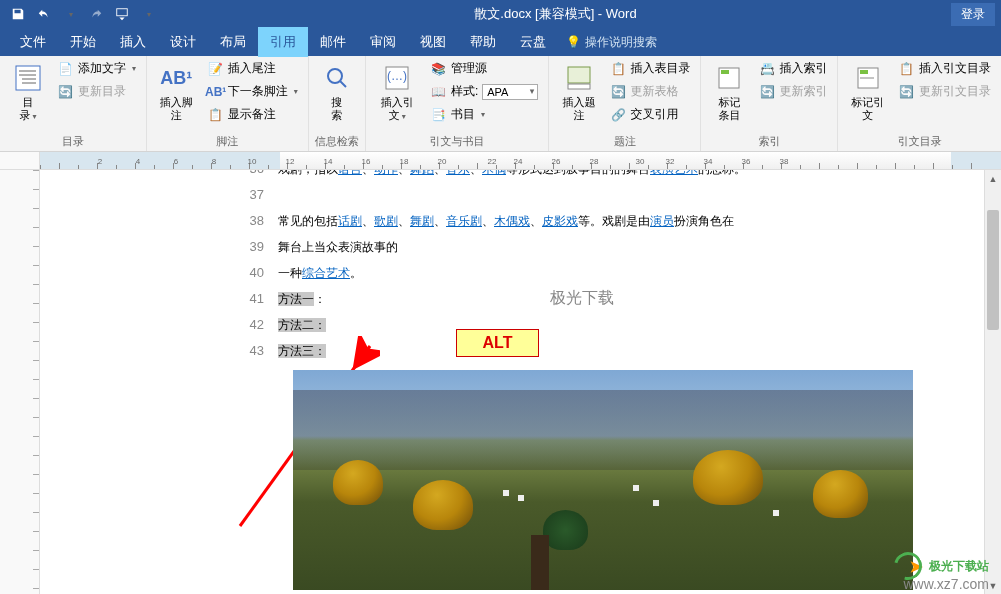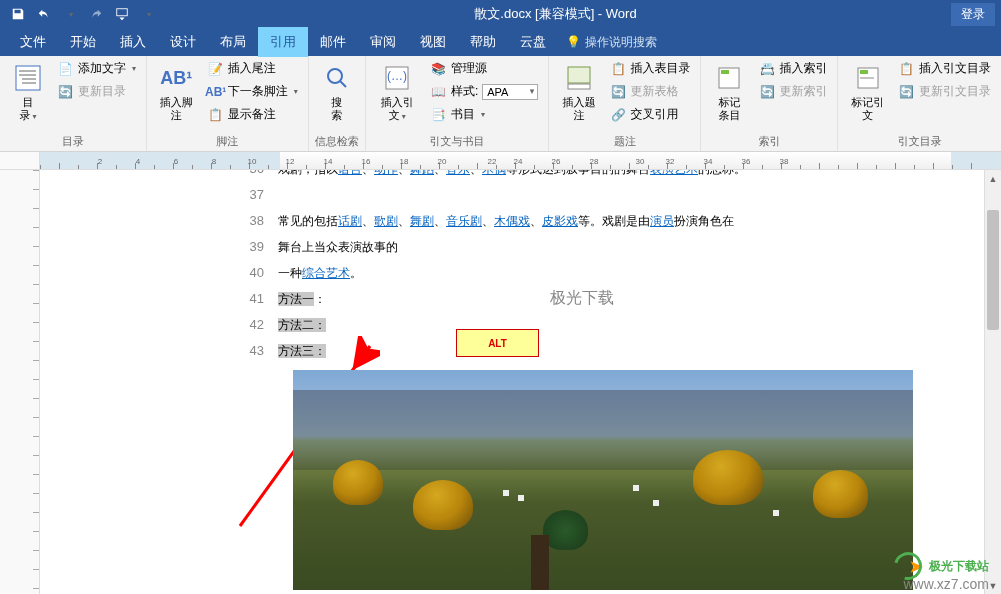--- a/index.html
+++ b/index.html
@@ -39,21 +39,21 @@
 .v-ruler{width:40px;background:#f9f9f9;border-right:1px solid #ddd;position:relative}
 .v-marks{position:absolute;left:0;right:0;top:0;bottom:0}
 .vm{position:absolute;right:0;height:1px;width:6px;background:#aaa}
 .page{flex:1;position:relative;padding:0 0 0 190px;overflow:hidden}
 .line{display:flex;align-items:baseline;font-size:14px;line-height:26px;color:#000}
 .ln-num{width:34px;text-align:right;color:#888;font-size:13px;margin-right:14px}
 .txt{white-space:nowrap}
 .lk{color:#0563c1;text-decoration:underline}
 .sel{background:#c8c8c8}
 .watermark{position:absolute;left:510px;top:118px;font-size:16px;color:#888}
-.alt-box{position:absolute;left:416px;top:159px;width:83px;height:28px;background:#ffff99;border:1px solid #c00;display:flex;align-items:center;justify-content:center;color:#d00;font-weight:bold;font-size:10px}
+.alt-box{position:absolute;left:416px;top:159px;width:83px;height:28px;background:#ffff99;border:1px solid #c00;display:flex;align-items:center;justify-content:center;color:#d00;font-weight:bold;font-size:16px}
 .arrow{position:absolute;left:180px;top:166px;pointer-events:none}
 .photo{margin-left:63px;margin-top:6px;width:620px;height:220px;position:relative;overflow:hidden}
 .sky{position:absolute;inset:0;background:linear-gradient(to bottom,#7fa8d4 0%,#a8c5e0 30%,#9fb88a 32%,#6a7a3f 45%,#4a5a2a 60%,#3a4a22 100%)}
 .tree{position:absolute;border-radius:50% 50% 40% 40%;background:radial-gradient(circle at 40% 30%,#d4a820,#b8860b,#6b4a0a)}
 .vlg{position:absolute;width:6px;height:6px;background:#eee}
 .mtn{position:absolute;top:20px;left:0;right:0;height:80px;background:linear-gradient(to bottom,rgba(80,90,110,0.6),rgba(60,70,50,0.4))}
 .wm-logo{position:absolute;right:12px;bottom:14px;display:flex;align-items:center;gap:6px;color:#4caf50;font-size:14px;font-weight:bold;z-index:5}
 .wm-logo .circ{width:28px;height:28px;border:3px solid #4caf50;border-radius:50%;border-left-color:transparent;transform:rotate(-30deg);display:flex;align-items:center;justify-content:center}
 .wm-logo .arr{color:#ff9800;font-size:16px;margin-left:-18px}
 .wm-sub{position:absolute;right:12px;bottom:2px;color:#888;font-size:14px;z-index:5}

